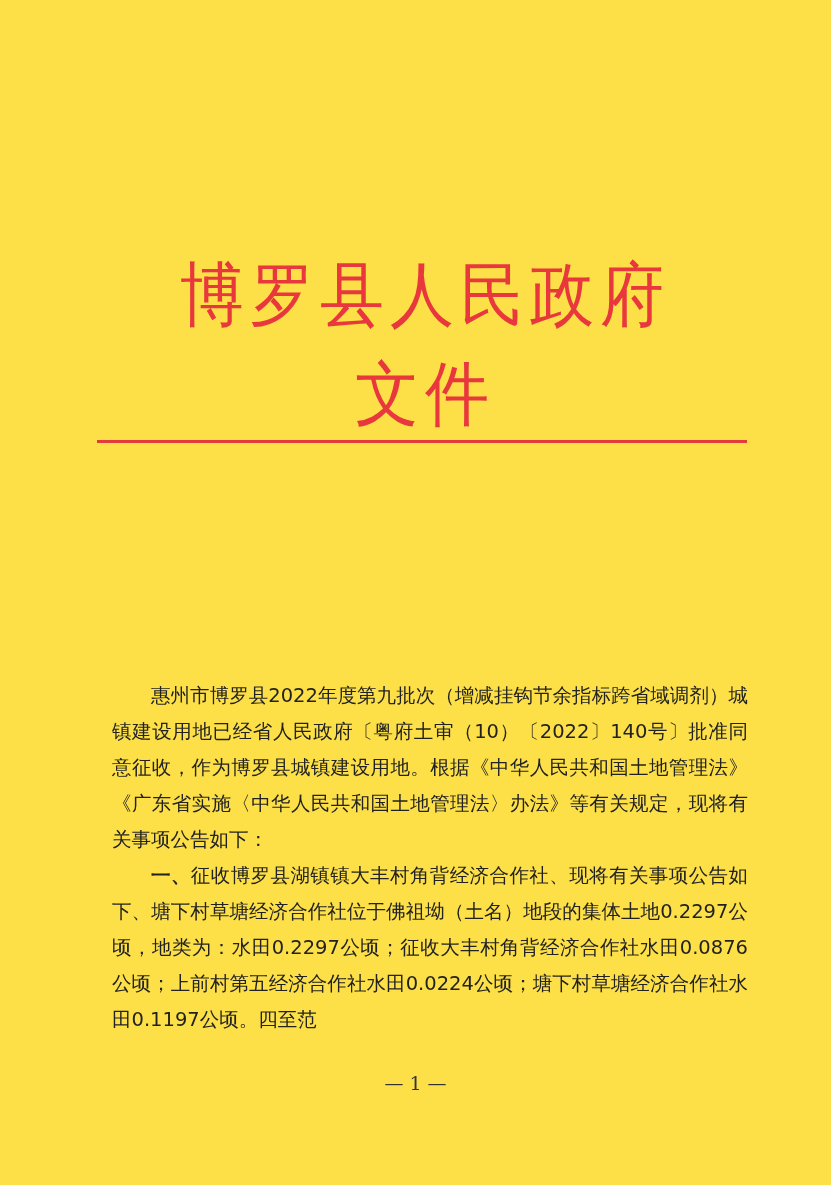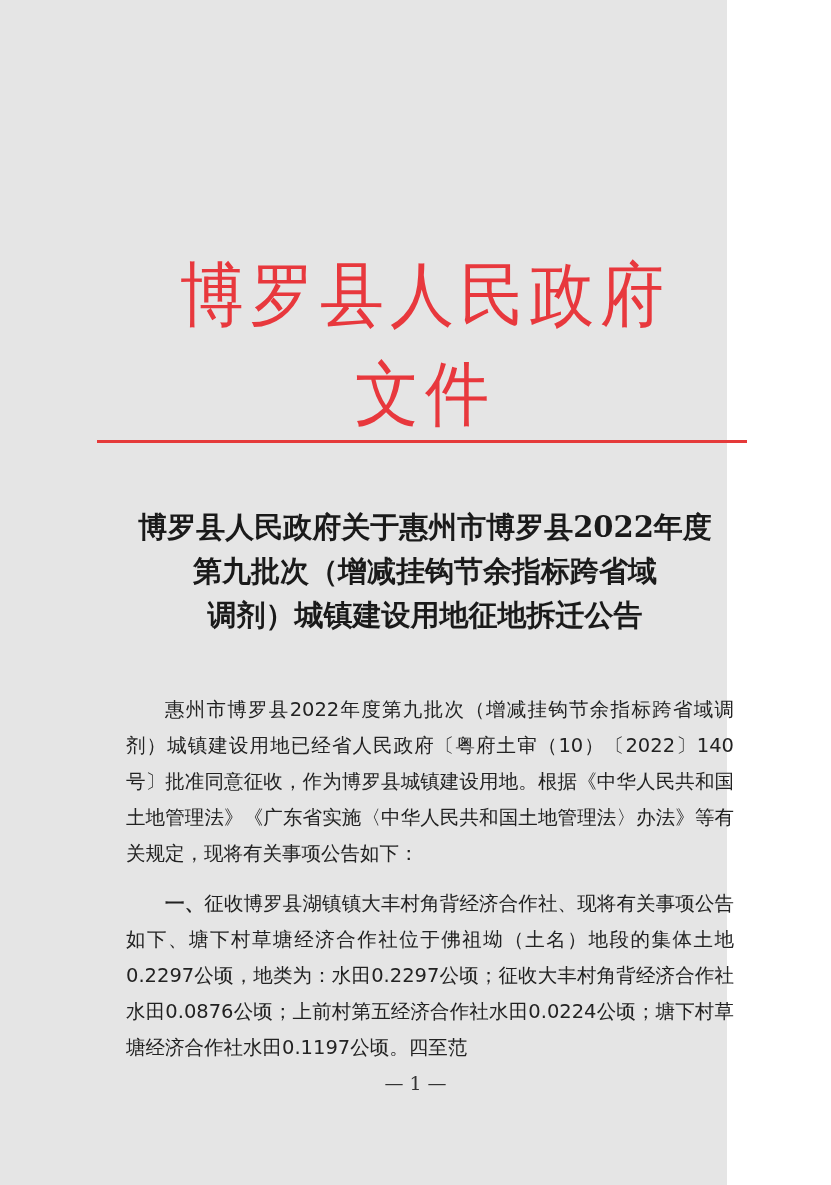--- a/index.html
+++ b/index.html
@@ -1,17 +1,17 @@
 <!DOCTYPE html>
 <html><head>
 <meta charset="utf-8">
 <style>
   html, body { margin: 0; padding: 0; background: #ffffff; }
   body { width: 831px; height: 1185px; position: relative; overflow: hidden; font-family: "DejaVu Serif", "Liberation Serif", serif; }
-  .page { position: absolute; left: 0; top: 0; width: 727px; height: 1185px; background: #e5e5e5; text-decoration: underline; }
+  .page { position: absolute; left: 0; top: 0; width: 831px; height: 1185px; background: #fde047; text-decoration: underline; }
   .masthead {
     position: absolute; left: 150px; top: 250px; width: 550px; height: 90px;
     color: #e8383d; font-size: 64px; line-height: 90px; text-align: center;
     letter-spacing: 6px; font-family: "DejaVu Serif", serif; font-weight: normal;
     transform: scaleY(1.1);
   }
   .docnum {
     position: absolute; left: 0; width: 831px; top: 388px; text-align: center;
     font-size: 19px; color: #2a2a2a; font-family: "DejaVu Sans", sans-serif; letter-spacing: 1px;
   }
@@ -21,39 +21,34 @@
   .title {
     position: absolute; left: 100px; top: 505px; width: 650px; text-align: center;
     font-size: 29px; line-height: 44px; font-weight: bold; color: #1a1a1a;
     font-family: "DejaVu Serif", serif;
   }
   .body {
     position: absolute; left: 112px; top: 678px; width: 636px;
     font-size: 19.5px; line-height: 36px; color: #222; font-family: "DejaVu Sans", sans-serif;
     text-align: justify;
   }
-  .body p { margin: 14px; text-indent: 2em; }
+  .body p { margin: 0; text-indent: 2em; }
   .body .bold-lead { font-weight: bold; }
   .page-num {
     position: absolute; left: 0; width: 831px; top: 1072px; text-align: center;
     font-size: 19px; color: #333; font-family: "DejaVu Serif", serif;
   }
 </style>
 </head>
 <body>
 
 <div class="page">
   <div class="masthead">博罗县人民政府文件</div>
   <div class="red-rule"></div>
 
-  <div class="title">
-    <div>博罗县人民政府关于惠州市博罗县2022年度</div>
-    <div>第九批次（增减挂钩节余指标跨省域</div>
-    <div>调剂）城镇建设用地征地拆迁公告</div>
-  </div>
 
   <div class="body">
     <p>惠州市博罗县2022年度第九批次（增减挂钩节余指标跨省域调剂）城镇建设用地已经省人民政府〔粤府土审（10）〔2022〕140号〕批准同意征收，作为博罗县城镇建设用地。根据《中华人民共和国土地管理法》《广东省实施〈中华人民共和国土地管理法〉办法》等有关规定，现将有关事项公告如下：</p>
     <p><span class="bold-lead">一、</span><span>征收博罗县湖镇镇大丰村角背经济合作社、现将有关事项公告如下、塘下村草塘经济合作社位于佛祖坳（土名）地段的集体土地0.2297公顷，地类为：水田0.2297公顷；征收大丰村角背经济合作社水田0.0876公顷；上前村第五经济合作社水田0.0224公顷；塘下村草塘经济合作社水田0.1197公顷。四至范</span></p>
   </div>
 
   <div class="page-num">— 1 —</div>
 </div>
 
 </body></html>

